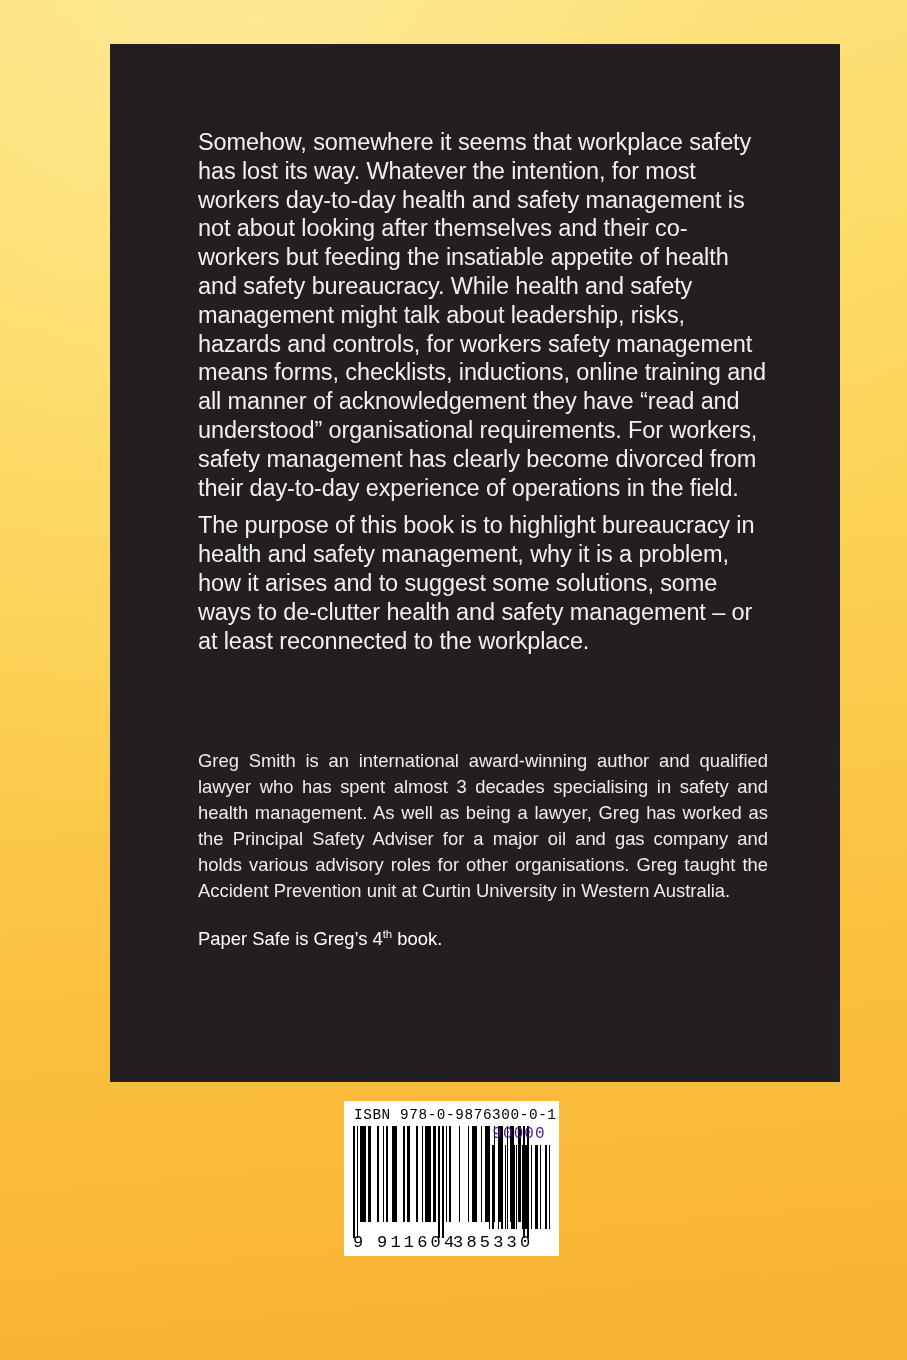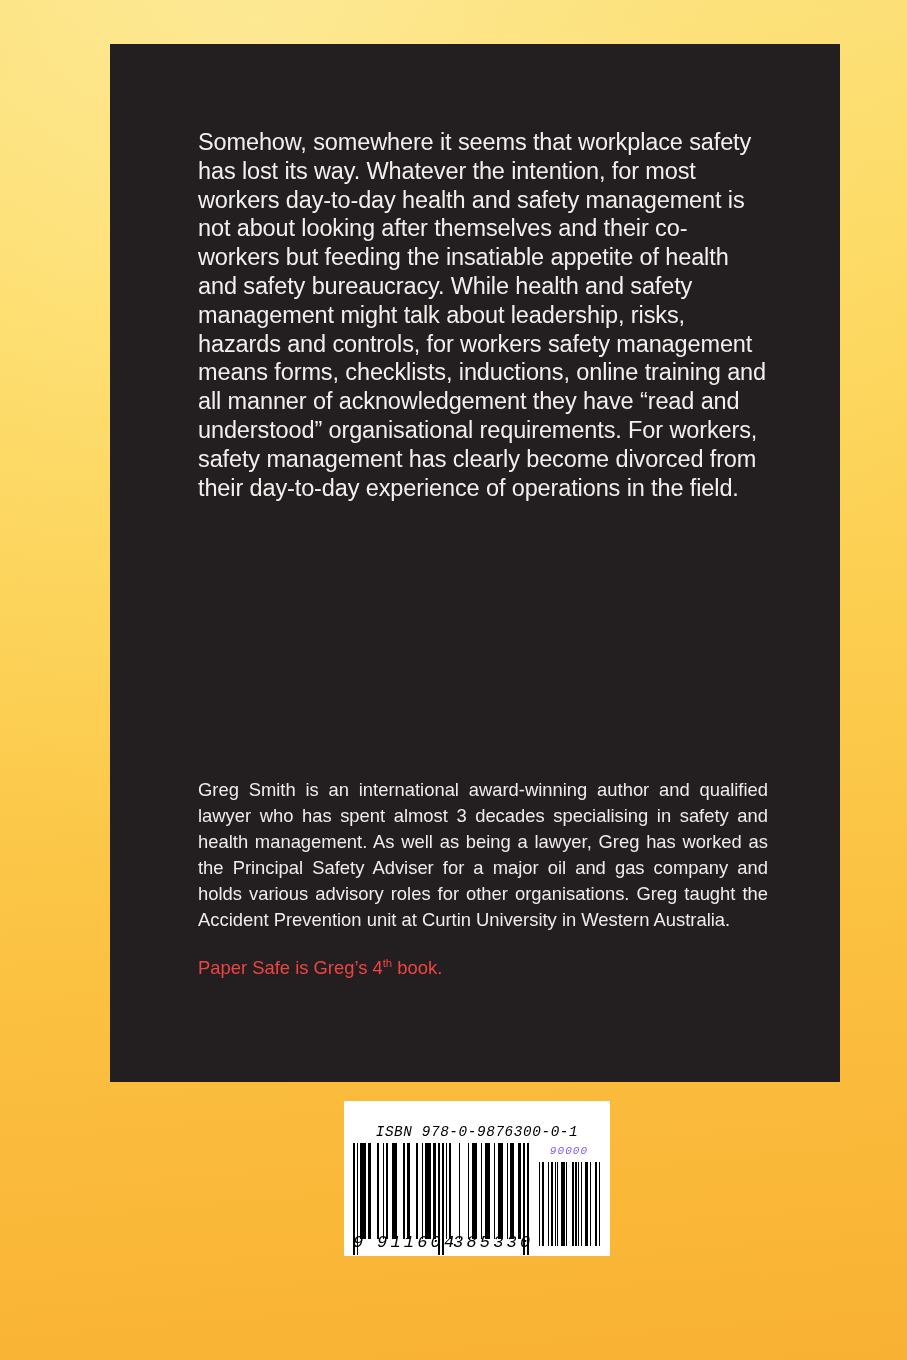--- a/index.html
+++ b/index.html
@@ -66,64 +66,63 @@
     -webkit-font-smoothing: antialiased;
   }
 
   .blurb-p:last-child {
     margin-bottom: 0;
   }
 
   .bio-block {
     position: absolute;
     left: 88px;
-    top: 733px;
+    top: 704px;
     right: 72px;
   }
 
   .bio-p {
     color: #efedeb;
     font-family: "Liberation Sans", sans-serif;
     font-size: 18.4px;
     line-height: 26px;
     text-align: justify;
     text-align-last: left;
     margin: 0;
     -webkit-font-smoothing: antialiased;
   }
 
   .bio-note {
-    color: #ef4444;
+    color: #ffffff;
     font-family: "Liberation Sans", sans-serif;
     font-size: 18.4px;
     line-height: 26px;
     margin: 22px 0 0 0;
     text-align: left;
     -webkit-font-smoothing: antialiased;
   }
 
   .bio-note sup {
     font-size: 0.62em;
     vertical-align: super;
     line-height: 0;
   }
 
   
   .barcode-box {
     position: absolute;
     left: 344px;
     top: 1101px;
-    width: 266px;
+    width: 215px;
     height: 155px;
     background: #ffffff;
     box-sizing: border-box;
-    padding: 23px 9px 5px 9px;
+    padding: 6px 9px 5px 9px;
     display: flex;
     flex-direction: column;
-    font-style: italic;
   }
 
   .barcode-isbn {
     font-family: "Liberation Mono", "DejaVu Sans Mono", monospace;
     font-size: 14.5px;
     letter-spacing: 0.6px;
     color: #000;
     text-align: center;
     line-height: 17px;
     white-space: nowrap;
@@ -148,23 +147,23 @@
     position: relative;
     margin-left: 9px;
     width: 62px;
     display: flex;
     flex-direction: column;
     align-items: center;
   }
 
   .addon-digits {
     font-family: "Liberation Mono", "DejaVu Sans Mono", monospace;
-    font-size: 11px;
+    font-size: 16px;
     letter-spacing: 1.1px;
-    color: #8b5cf6;
+    color: #4c1d95;
     line-height: 17px;
     margin-bottom: 2px;
   }
 
   .bars-right {
     position: relative;
     width: 62px;
     height: 84px;
   }
 
@@ -196,20 +195,21 @@
 </style>
 </head>
 <body>
 
 <div class="cover">
 
   <div class="blurb-panel">
 
     <div class="blurb-inner">
       <p class="blurb-p">Somehow, somewhere it seems that workplace safety has lost its way. Whatever the intention, for most workers day-to-day health and safety management is not about looking after themselves and their co-workers but feeding the insatiable appetite of health and safety bureaucracy. While health and safety management might talk about leadership, risks, hazards and controls, for workers safety management means forms, checklists, inductions, online training and all manner of acknowledgement they have “read and understood” organisational requirements. For workers, safety management has clearly become divorced from their day-to-day experience of operations in the field.</p>
+      <p class="blurb-p">The purpose of this book is to highlight bureaucracy in health and safety management, why it is a problem, how it arises and to suggest some solutions, some ways to de-clutter health and safety management – or at least reconnected to the workplace.</p>
     </div>
 
     <div class="bio-block">
       <p class="bio-p">Greg Smith is an international award-winning author and qualified lawyer who has spent almost 3 decades specialising in safety and health management. As well as being a lawyer, Greg has worked as the Principal Safety Adviser for a major oil and gas company and holds various advisory roles for other organisations. Greg taught the Accident Prevention unit at Curtin University in Western Australia.</p>
       <p class="bio-note"><span>Paper Safe is Greg’s 4</span><sup>th</sup><span> book.</span></p>
     </div>
 
   </div>
 
   <div class="barcode-box">

